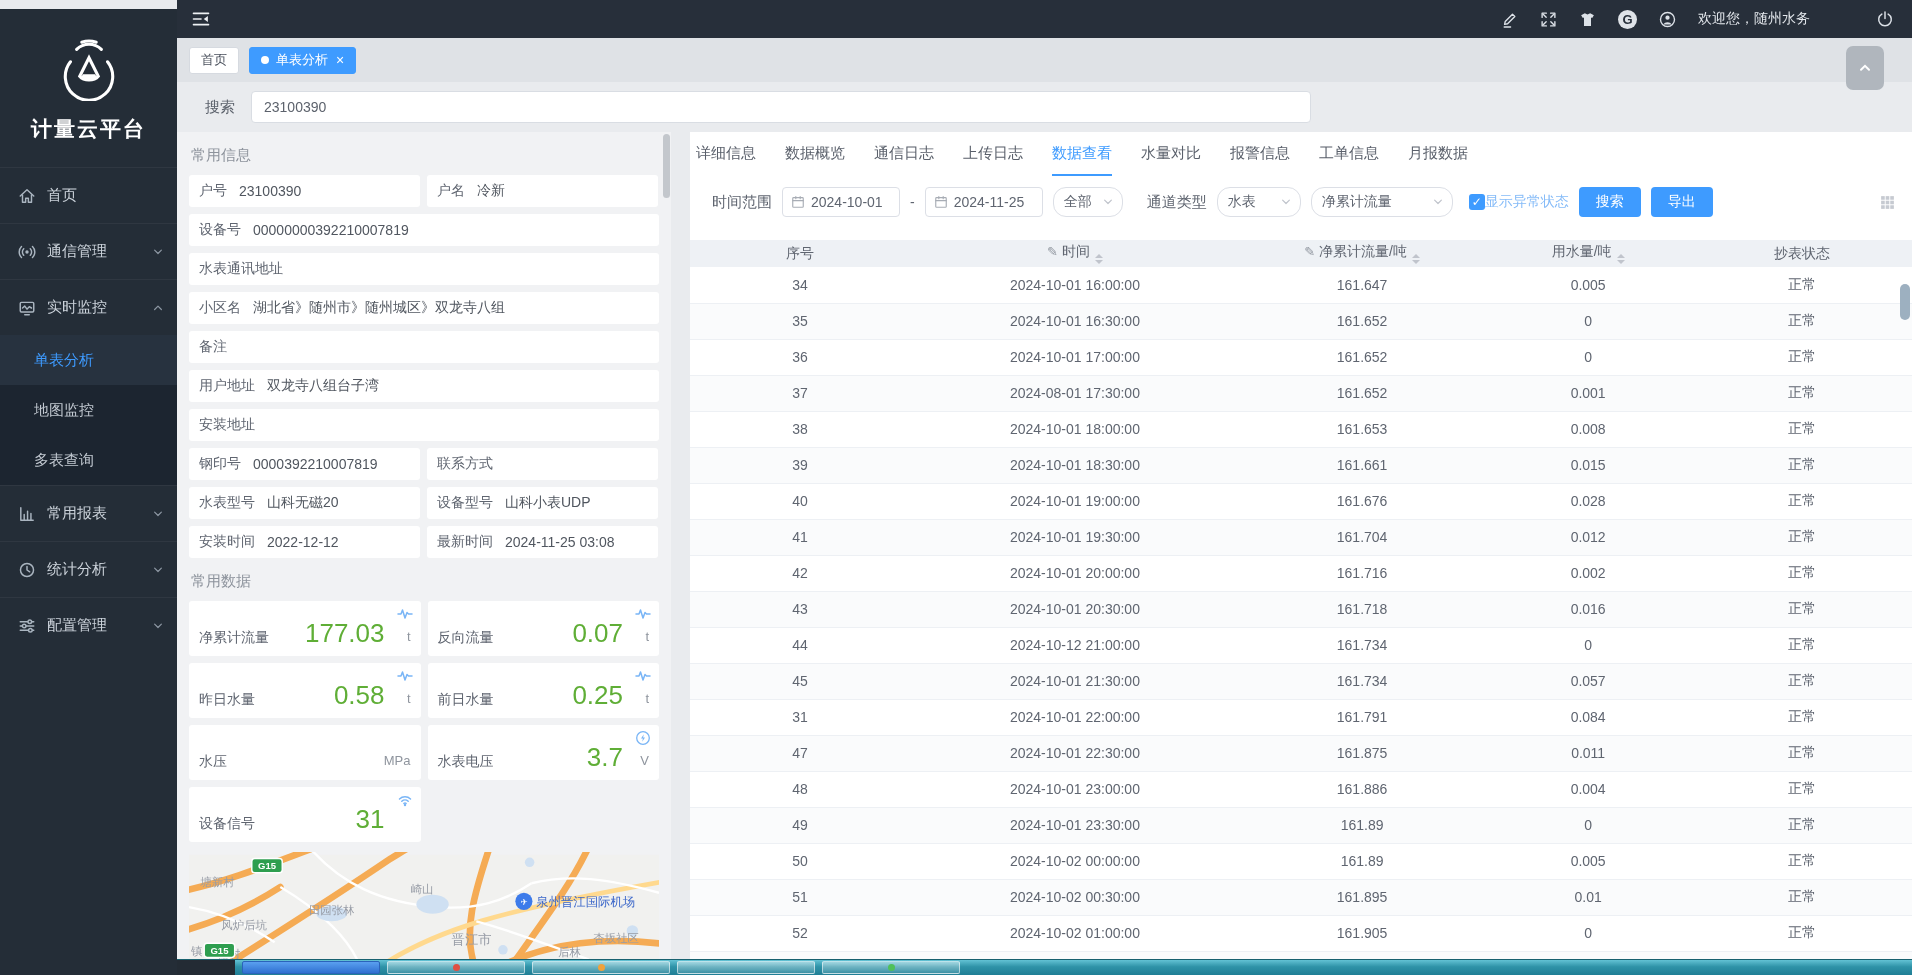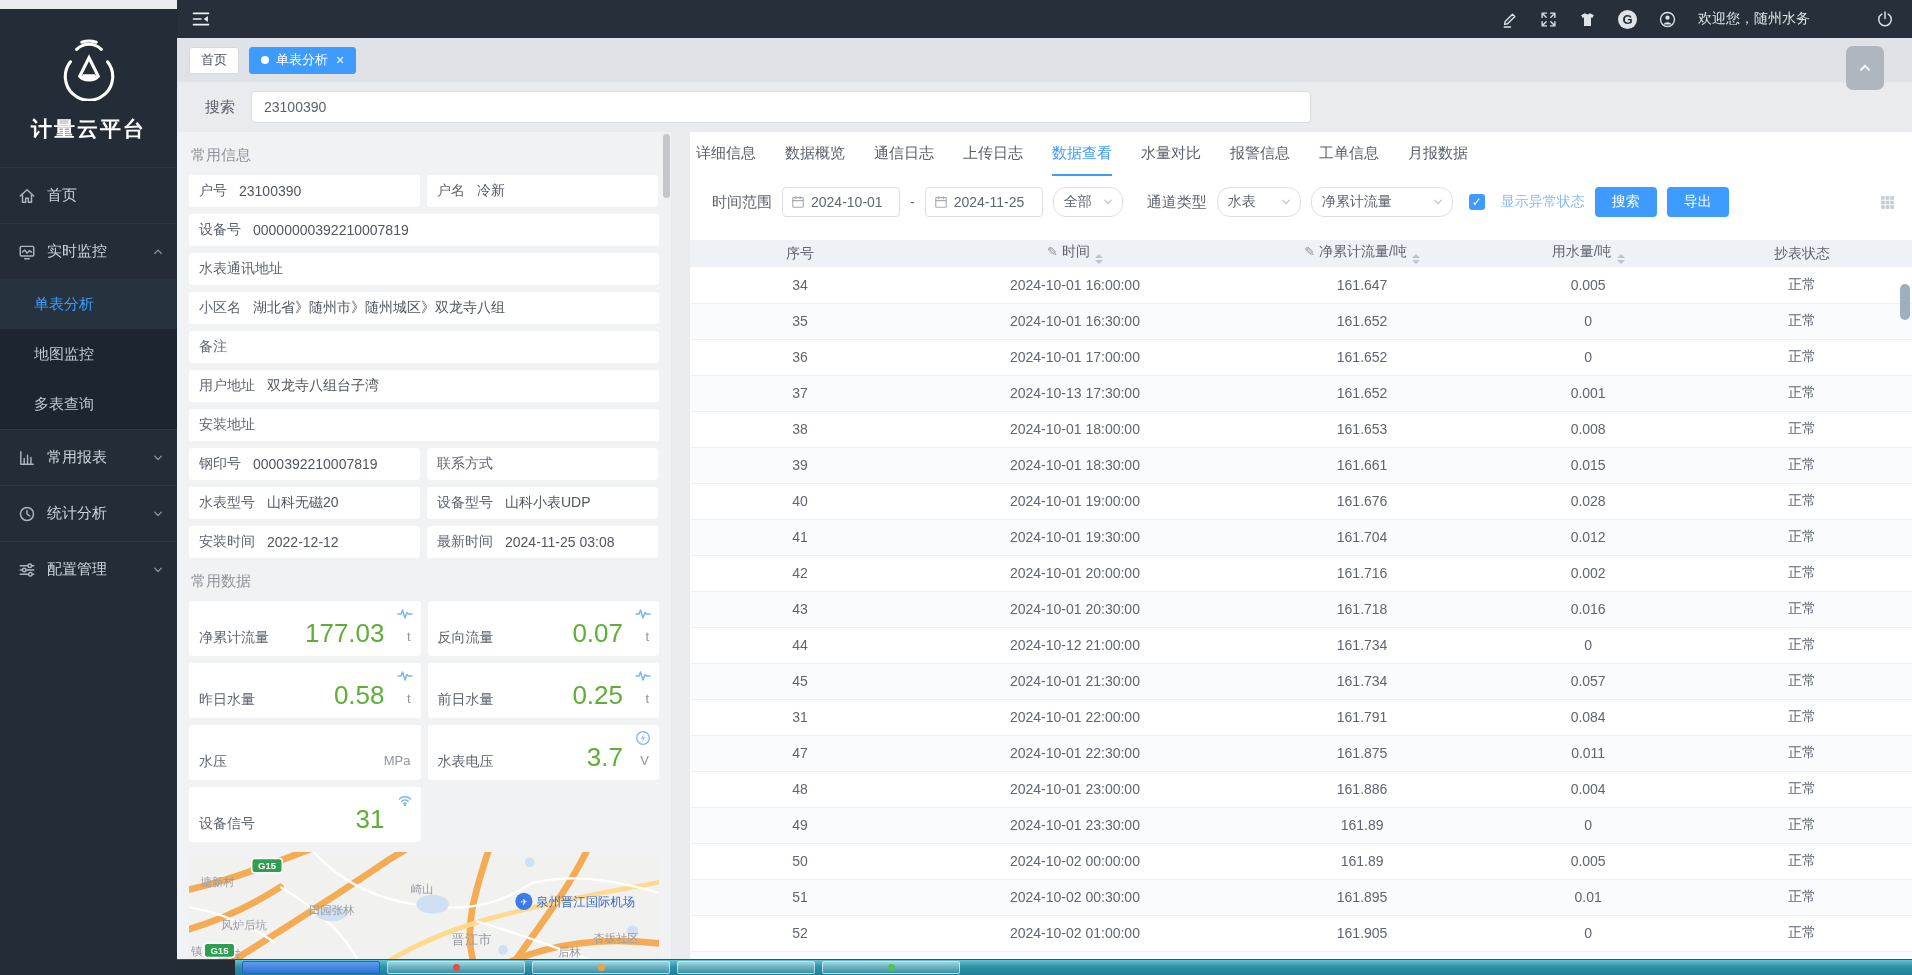--- a/index.html
+++ b/index.html
@@ -63,21 +63,21 @@
   .tab { margin-right:29px; font-size:15px; color:#5a606b; padding-bottom:11px; border-bottom:2px solid transparent; cursor:pointer; white-space:nowrap; }
   .tab.active { color:#3e9bff; border-bottom-color:#3e9bff; }
   .filterbar { position:absolute; left:22px; right:16px; top:52px; height:36px; display:flex; align-items:center; gap:10px; }
   .flabel2 { font-size:15px; color:#5f6570; white-space:nowrap; }
   .date-box { width:118px; height:30px; border:1px solid #dcdfe6; border-radius:4px; background:#fff; display:flex; align-items:center; padding:0 8px; gap:6px; color:#5f6570; font-size:14px; cursor:pointer; }
   .cal { width:14px; height:14px; color:#a8adb5; }
   .dash { color:#5f6570; }
   .selbox { height:30px; border:1px solid #dcdfe6; border-radius:13px; background:#fff; display:flex; align-items:center; justify-content:space-between; padding:0 8px 0 10px; color:#5f6570; font-size:14px; cursor:pointer; }
   .w70 { width:70px; } .w84 { width:84px; } .w142 { width:142px; }
   .chevd { width:12px; height:12px; color:#c0c4cc; margin-left:6px; flex:none; }
-  .chkwrap { display:flex; align-items:center; gap:16px; margin-left:6px; cursor:pointer; }
+  .chkwrap { display:flex; align-items:center; gap:0; margin-left:6px; cursor:pointer; }
   .chkbox { width:16px; height:16px; background:#3e9bff; border-radius:3px; color:#fff; font-size:12px; display:flex; align-items:center; justify-content:center; }
   .chkbox::after { content:"✓"; }
   .chklabel { color:#85bbf8; font-size:14px; white-space:nowrap; }
   .btn { height:30px; padding:0 17px; background:#3e9bff; color:#fff; border:none; border-radius:4px; font-size:14px; cursor:pointer; white-space:nowrap; }
   .gridicon { margin-left:auto; width:17px; height:17px; color:#c6cad1; cursor:pointer; }
 
   .table-wrap { position:absolute; left:0; right:0; top:108px; bottom:0; overflow:hidden; }
   table { width:100%; border-collapse:collapse; table-layout:fixed; }
   thead th { height:27px; background:#eef1f5; color:#5f6570; font-size:14px; font-weight:normal; }
   tbody td { height:36px; border-bottom:1px solid #edf0f4; font-size:14px; color:#5f6570; text-align:center; }
@@ -114,20 +114,34 @@
   <div class="brand-title">计量云平台</div>
   <nav class="menu" id="menu">
       <div class="menu-item">
         <span class="micon">
           <svg viewBox="0 0 16 16" width="100%" height="100%" fill="none" stroke="currentColor" stroke-width="1.3" stroke-linecap="round" stroke-linejoin="round">
             <path d="M2 8 L8 2.5 L14 8"></path>
             <path d="M4 7 V13.5 H6.8 V10 H9.2 V13.5 H12 V7"></path>
           </svg>
         </span>
         <span class="mlabel">首页</span>
+      </div>
+      <div class="menu-item">
+        <span class="micon">
+          <svg viewBox="0 0 16 16" width="100%" height="100%" fill="none" stroke="currentColor" stroke-width="1.3" stroke-linecap="round" stroke-linejoin="round">
+            <circle cx="8" cy="8" r="1.5" fill="currentColor" stroke="none"></circle>
+            <path d="M5.1 5.1 a4.1 4.1 0 0 0 0 5.8 M10.9 5.1 a4.1 4.1 0 0 1 0 5.8 M3.1 3.1 a6.9 6.9 0 0 0 0 9.8 M12.9 3.1 a6.9 6.9 0 0 1 0 9.8"></path>
+          </svg>
+        </span>
+        <span class="mlabel">通信管理</span>
+        <span class="chev">
+          <svg viewBox="0 0 16 16" width="100%" height="100%" fill="none" stroke="currentColor" stroke-width="1.3" stroke-linecap="round" stroke-linejoin="round">
+            <path d="M3.5 5.5 L8 10 L12.5 5.5" stroke-width="1.6"></path>
+          </svg>
+        </span>
       </div>
       <div class="menu-item">
         <span class="micon">
           <svg viewBox="0 0 16 16" width="100%" height="100%" fill="none" stroke="currentColor" stroke-width="1.3" stroke-linecap="round" stroke-linejoin="round">
             <rect x="2" y="3" width="12" height="8.5" rx="1"></rect>
             <path d="M4 8 L6 6.3 L8 9 L10 6.8 L12 8"></path>
             <path d="M6 14 H10"></path>
           </svg>
         </span>
         <span class="mlabel">实时监控</span>
@@ -556,21 +570,21 @@
           </tr>
           <tr>
             <td>36</td>
             <td>2024-10-01 17:00:00</td>
             <td>161.652</td>
             <td>0</td>
             <td>正常</td>
           </tr>
           <tr>
             <td>37</td>
-            <td>2024-10-13 17:30:00</td>
+            <td>2024-08-01 17:30:00</td>
             <td>161.652</td>
             <td>0.001</td>
             <td>正常</td>
           </tr>
           <tr>
             <td>38</td>
             <td>2024-10-01 18:00:00</td>
             <td>161.653</td>
             <td>0.008</td>
             <td>正常</td>

